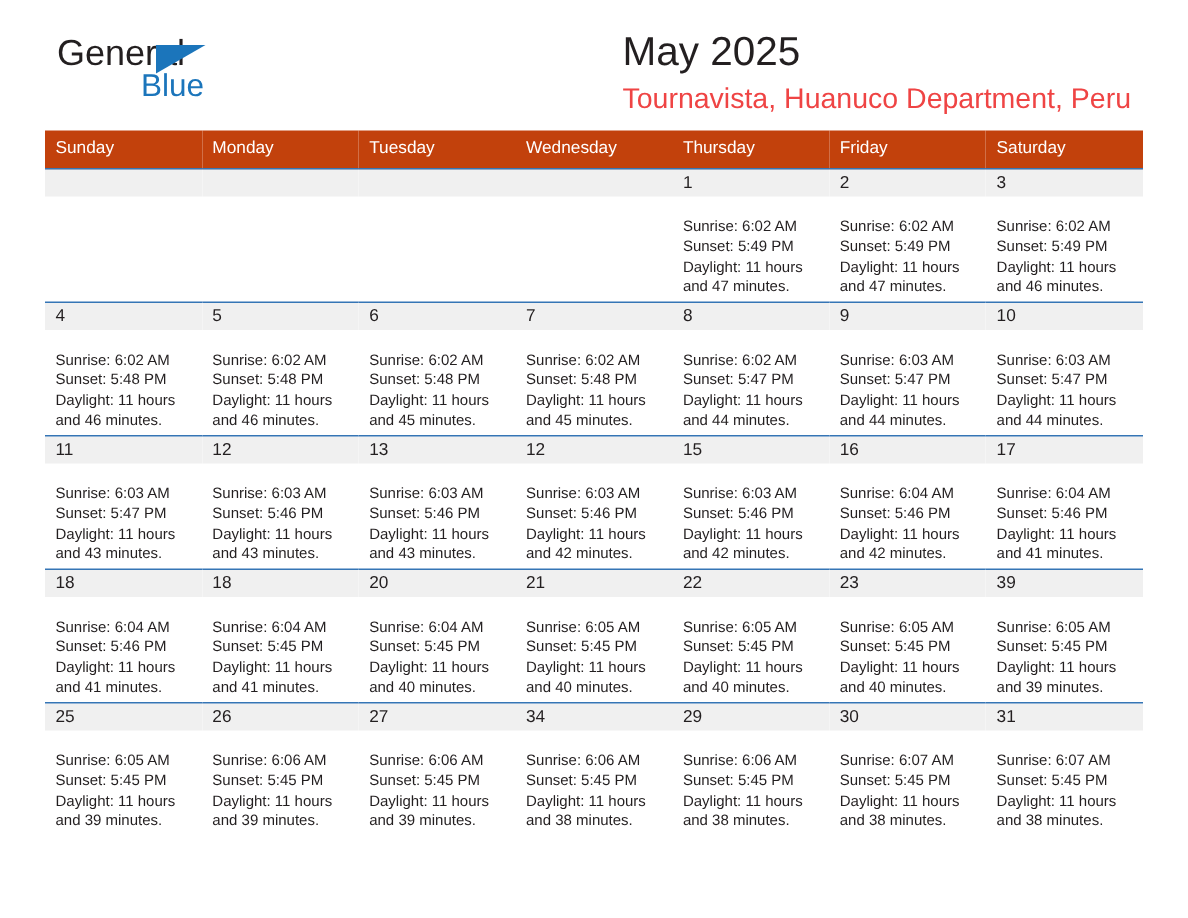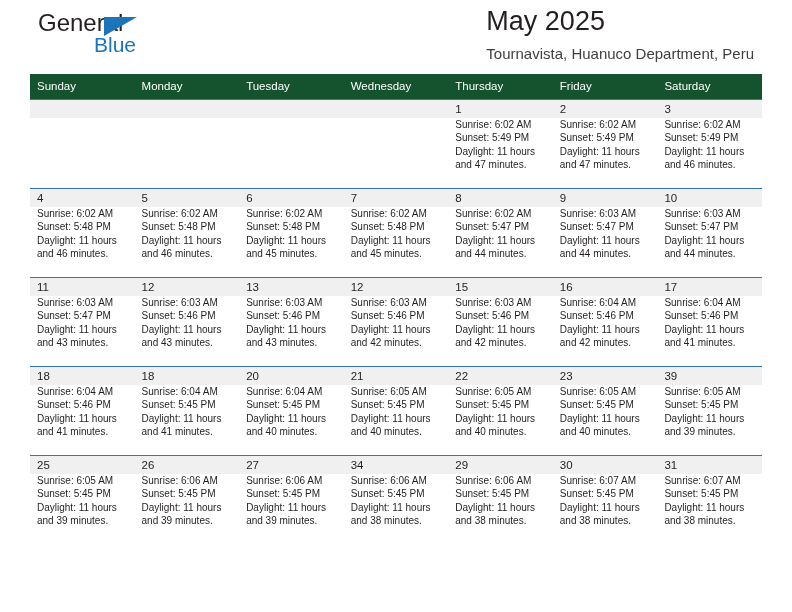--- a/index.html
+++ b/index.html
@@ -20,20 +20,21 @@
     width: 792px;
     height: 612px;
     box-sizing: border-box;
     padding: 0 30px;
   }
 
   
   .header {
     position: relative;
     height: 74px;
+    margin-top: 13px;
   }
 
   .brand {
     position: absolute;
     left: 8px;
     top: 10px;
     width: 220px;
     height: 56px;
   }
   .brand-general {
@@ -71,35 +72,35 @@
     text-align: left;
   }
   .cal-title {
     font-size: 27px;
     color: #231f20;
     line-height: 34px;
     white-space: nowrap;
   }
   .cal-subtitle {
     margin-top: 7px;
-    font-size: 15px;
-    color: #404040;
+    font-size: 19px;
+    color: #ef4444;
     line-height: 18px;
     white-space: nowrap;
   }
 
   
   .calendar {
     width: 732px;
     border-collapse: collapse;
     table-layout: fixed;
   }
 
   .dow-row th {
-    background: #14532d;
+    background: #c2410c;
     color: #ffffff;
     font-size: 11.5px;
     font-weight: normal;
     text-align: left;
     padding: 5px 0 6px 7px;
     line-height: 14px;
   }
 
   .week-row td {
     vertical-align: top;
@@ -124,21 +125,21 @@
     padding: 1px 0 0 7px;
     font-size: 11.5px;
     color: #231f20;
     line-height: 16px;
   }
   .cell.empty .daynum-band {
     background: #f0f0f0;
   }
 
   .cell-body {
-    padding: 0 9px 0 7px;
+    padding: 14px 9px 0 7px;
     font-size: 10px;
     line-height: 13.4px;
     color: #231f20;
   }
   .cell-body div {
     white-space: nowrap;
   }
   .cell-body .daylight {
     white-space: normal;
   }

